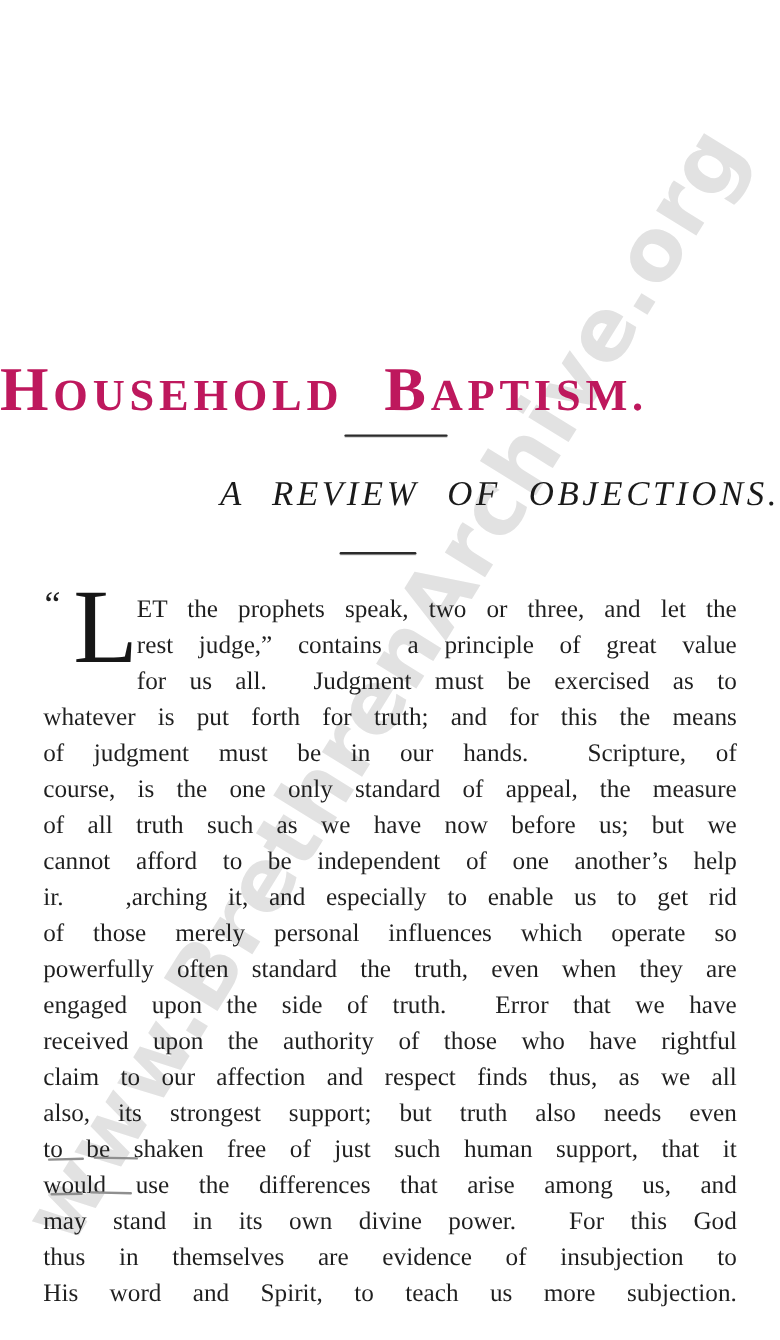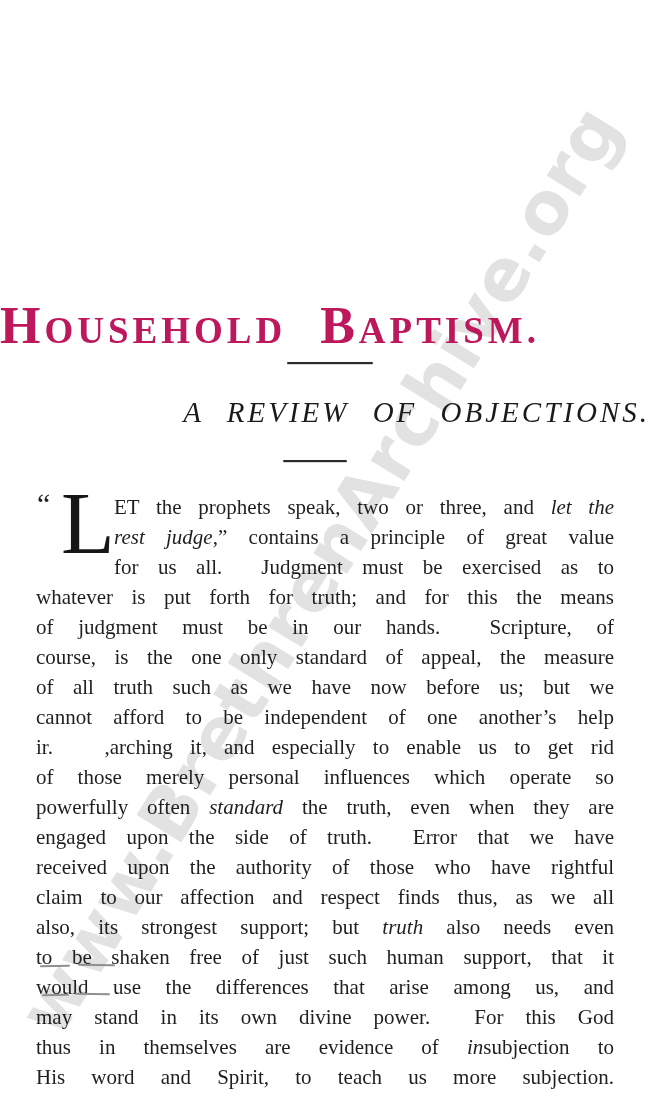--- a/index.html
+++ b/index.html
@@ -67,21 +67,21 @@
     color:var(--ink);
   }
   .body .line{
     height:30px;
     line-height:30px;
     text-align:justify;
     text-align-last:justify;
     white-space:nowrap;
   }
   .body .line.indent{padding-left:78px;}
-  .it{font-style:italic;}
+  .it{}
   .open-quote{
     position:absolute;
     left:37px;top:489px;
     font-size:30px;
     line-height:30px;
   }
   .dropcap{
     position:absolute;
     left:61px;top:492px;
     font-size:88px;

